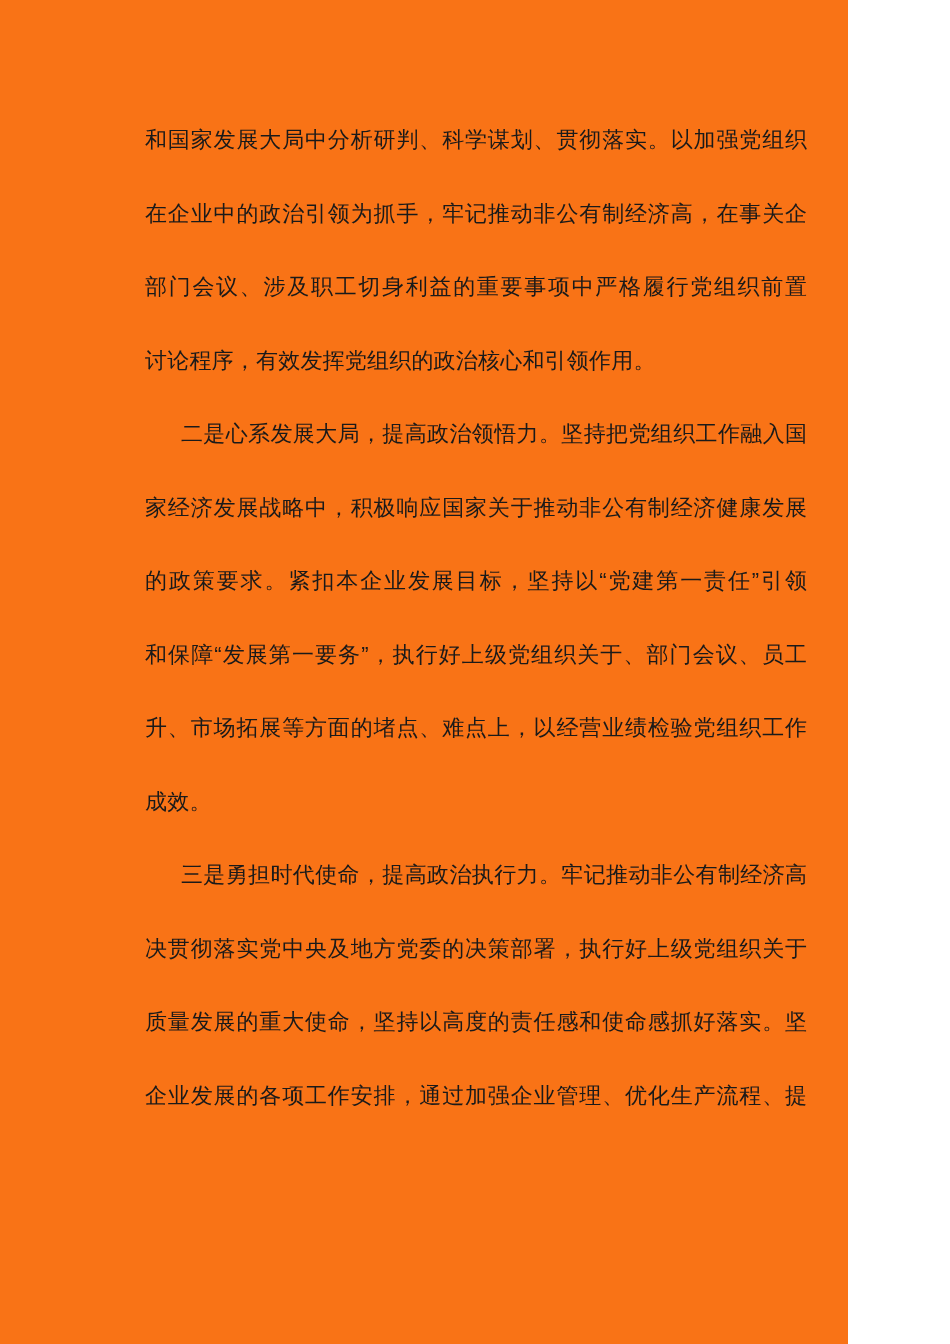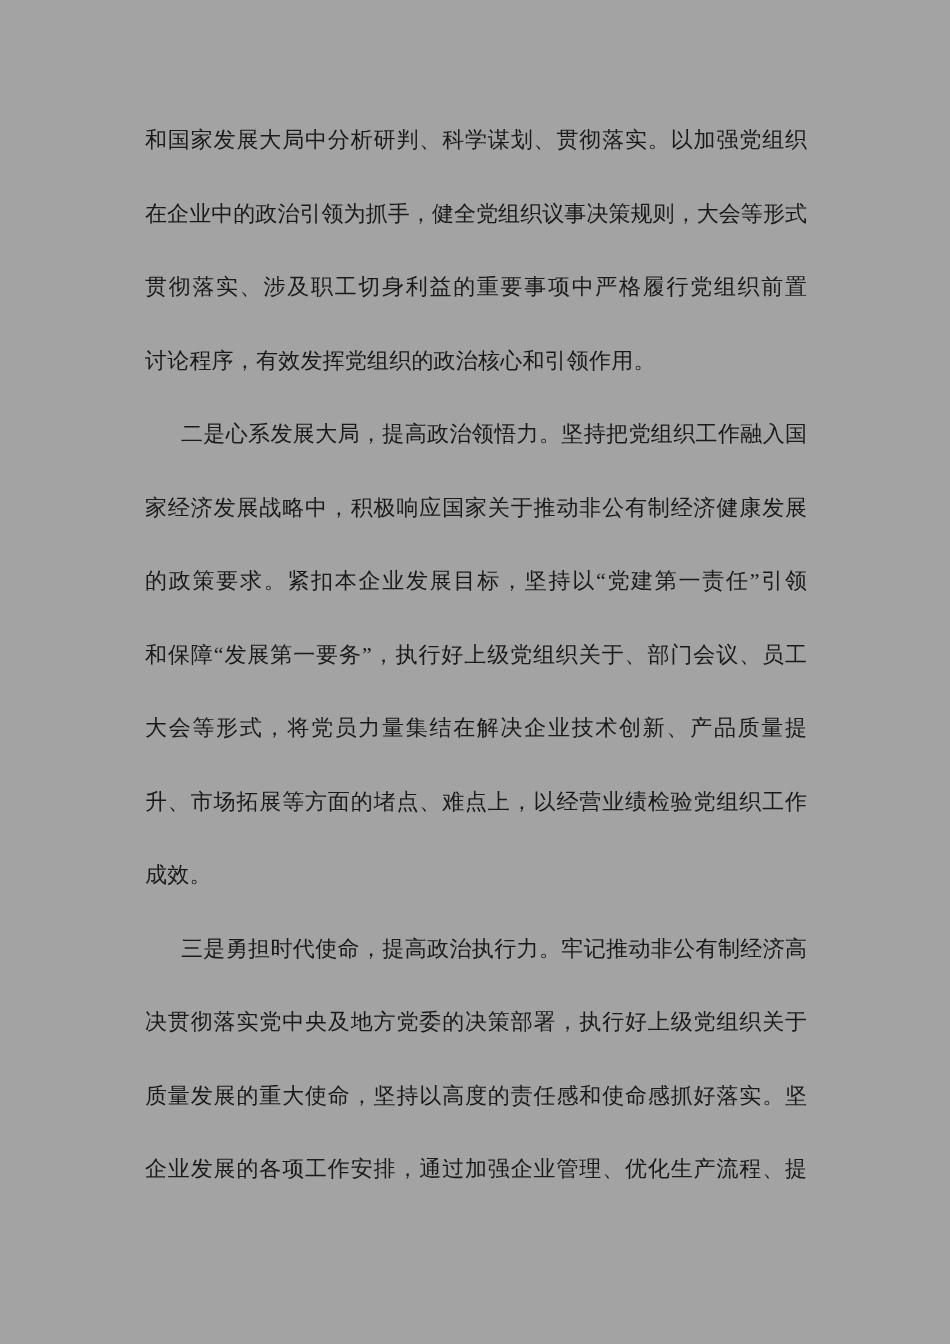--- a/index.html
+++ b/index.html
@@ -2,25 +2,25 @@
 <html><head>
 <meta charset="utf-8">
 <style>
   html, body {
     margin: 0;
     padding: 0;
     background: #ffffff;
   }
   .page {
     position: relative;
-    width: 950px;
+    width: 848px;
     height: 1344px;
-    background: #a3a3a3;
+    background: #f97316;
     overflow: hidden;
-    font-family: Liberation Serif, serif;
+    font-family: Liberation Sans, sans-serif;
   }
   .text-block {
     position: absolute;
     left: 145px;
     top: 103px;
     width: 662px;
   }
   .line {
     height: 73.5px;
     line-height: 73.5px;
@@ -40,28 +40,27 @@
   .line.indent {
     padding-left: 36px;
   }
 </style>
 </head>
 <body>
 
 <div class="page">
   <div class="text-block">
     <div class="line">和国家发展大局中分析研判、科学谋划、贯彻落实。以加强党组织</div>
-    <div class="line">在企业中的政治引领为抓手，健全党组织议事决策规则，大会等形式</div>
-    <div class="line">贯彻落实、涉及职工切身利益的重要事项中严格履行党组织前置</div>
+    <div class="line">在企业中的政治引领为抓手，牢记推动非公有制经济高，在事关企</div>
+    <div class="line">部门会议、涉及职工切身利益的重要事项中严格履行党组织前置</div>
     <div class="line para-end">讨论程序，有效发挥党组织的政治核心和引领作用。</div>
     <div class="line indent">二是心系发展大局，提高政治领悟力。坚持把党组织工作融入国</div>
     <div class="line">家经济发展战略中，积极响应国家关于推动非公有制经济健康发展</div>
     <div class="line">的政策要求。紧扣本企业发展目标，坚持以“党建第一责任”引领</div>
     <div class="line">和保障“发展第一要务”，执行好上级党组织关于、部门会议、员工</div>
-    <div class="line">大会等形式，将党员力量集结在解决企业技术创新、产品质量提</div>
     <div class="line">升、市场拓展等方面的堵点、难点上，以经营业绩检验党组织工作</div>
     <div class="line para-end">成效。</div>
     <div class="line indent">三是勇担时代使命，提高政治执行力。牢记推动非公有制经济高</div>
     <div class="line">决贯彻落实党中央及地方党委的决策部署，执行好上级党组织关于</div>
     <div class="line">质量发展的重大使命，坚持以高度的责任感和使命感抓好落实。坚</div>
     <div class="line">企业发展的各项工作安排，通过加强企业管理、优化生产流程、提</div>
   </div>
 </div>
 
 </body></html>

